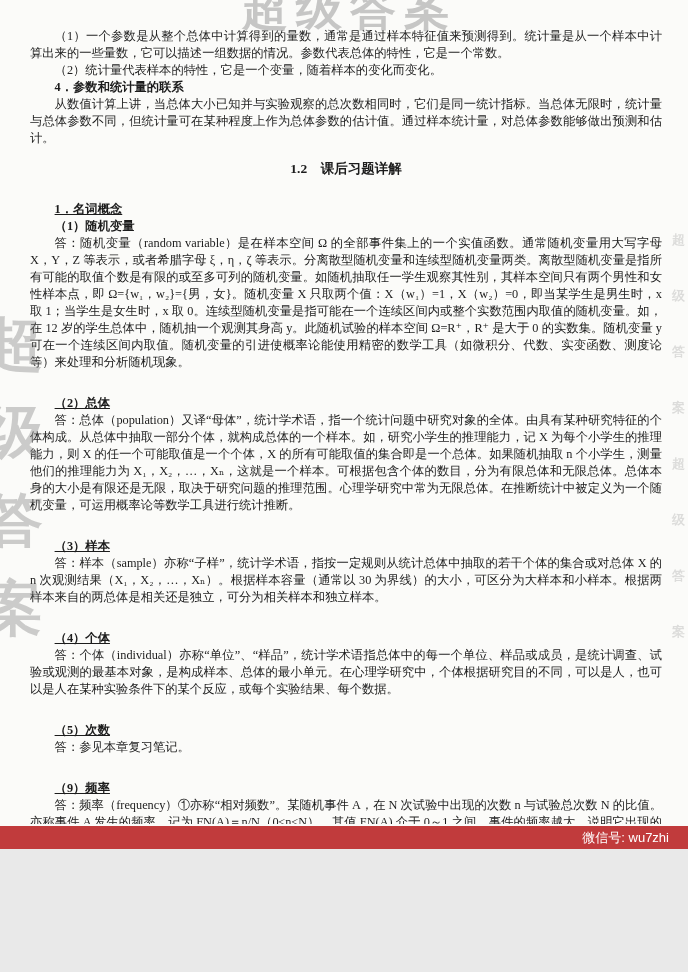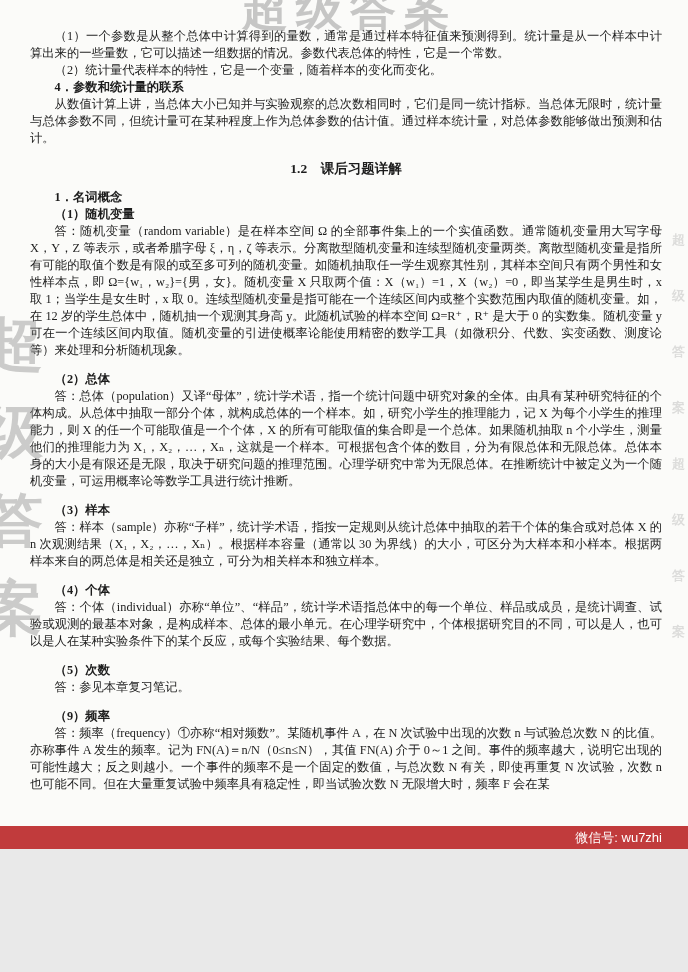--- a/index.html
+++ b/index.html
@@ -21,21 +21,21 @@
     text-align: justify;
     position: absolute;
   }
   .blk {
     font-size: 12.3px;
     line-height: 17px;
     text-indent: 2em;
     margin: 0;
   }
   .blk.bold { font-weight: bold; }
-  .blk.gap { margin-top: 12px; }
+  .blk.gap { margin-top: 24px; text-decoration: underline; }
   .blk.heading {
     font-weight: bold;
     text-align: center;
     text-indent: 0;
     font-size: 13.5px;
     margin: 13px 0 12px 0;
   }
   .watermark {
     position: absolute;
     pointer-events: none;
@@ -70,21 +70,21 @@
     color: rgba(60, 60, 60, 0.16);
     font-weight: bold;
   }
   .footer {
     position: absolute;
     left: 0; right: 0; bottom: 0;
     height: 23px;
     display: flex;
     align-items: center;
     justify-content: flex-end;
-    padding-right: 26px;
+    padding-right: 19px;
     z-index: 3;
   }
   .footer-text {
     color: #ffffff;
     font-size: 13px;
     font-family: "Liberation Sans", "DejaVu Sans", sans-serif;
   }
 </style>
 </head>
 <body>

